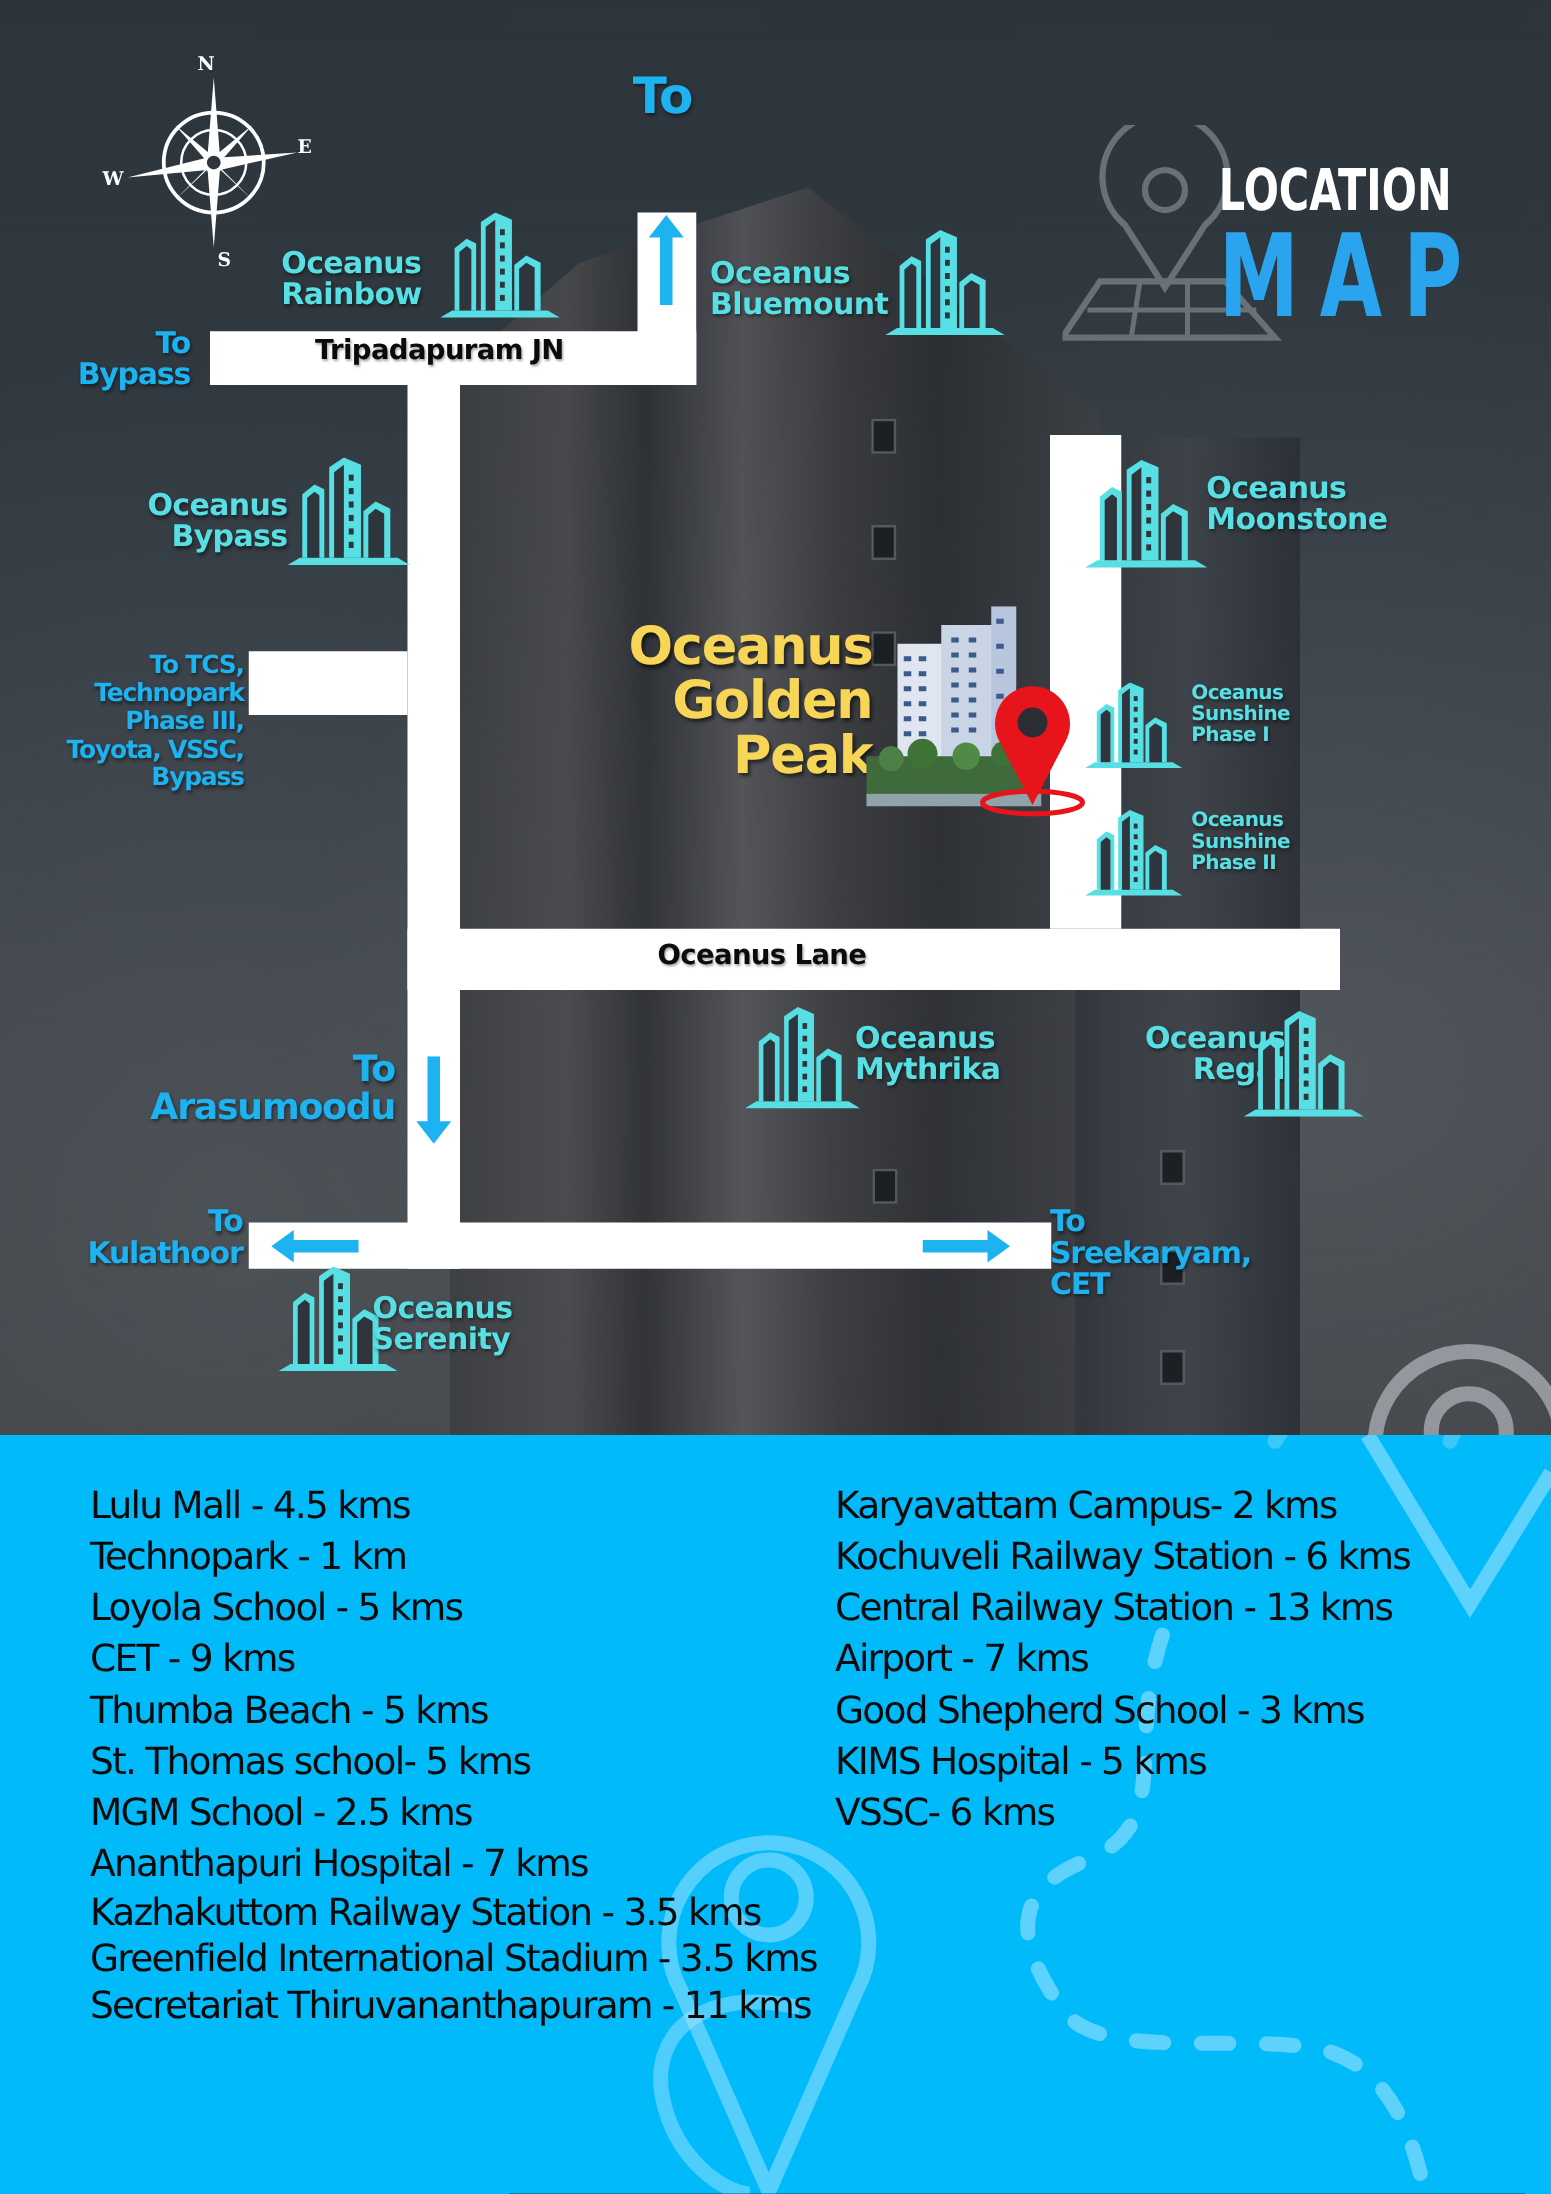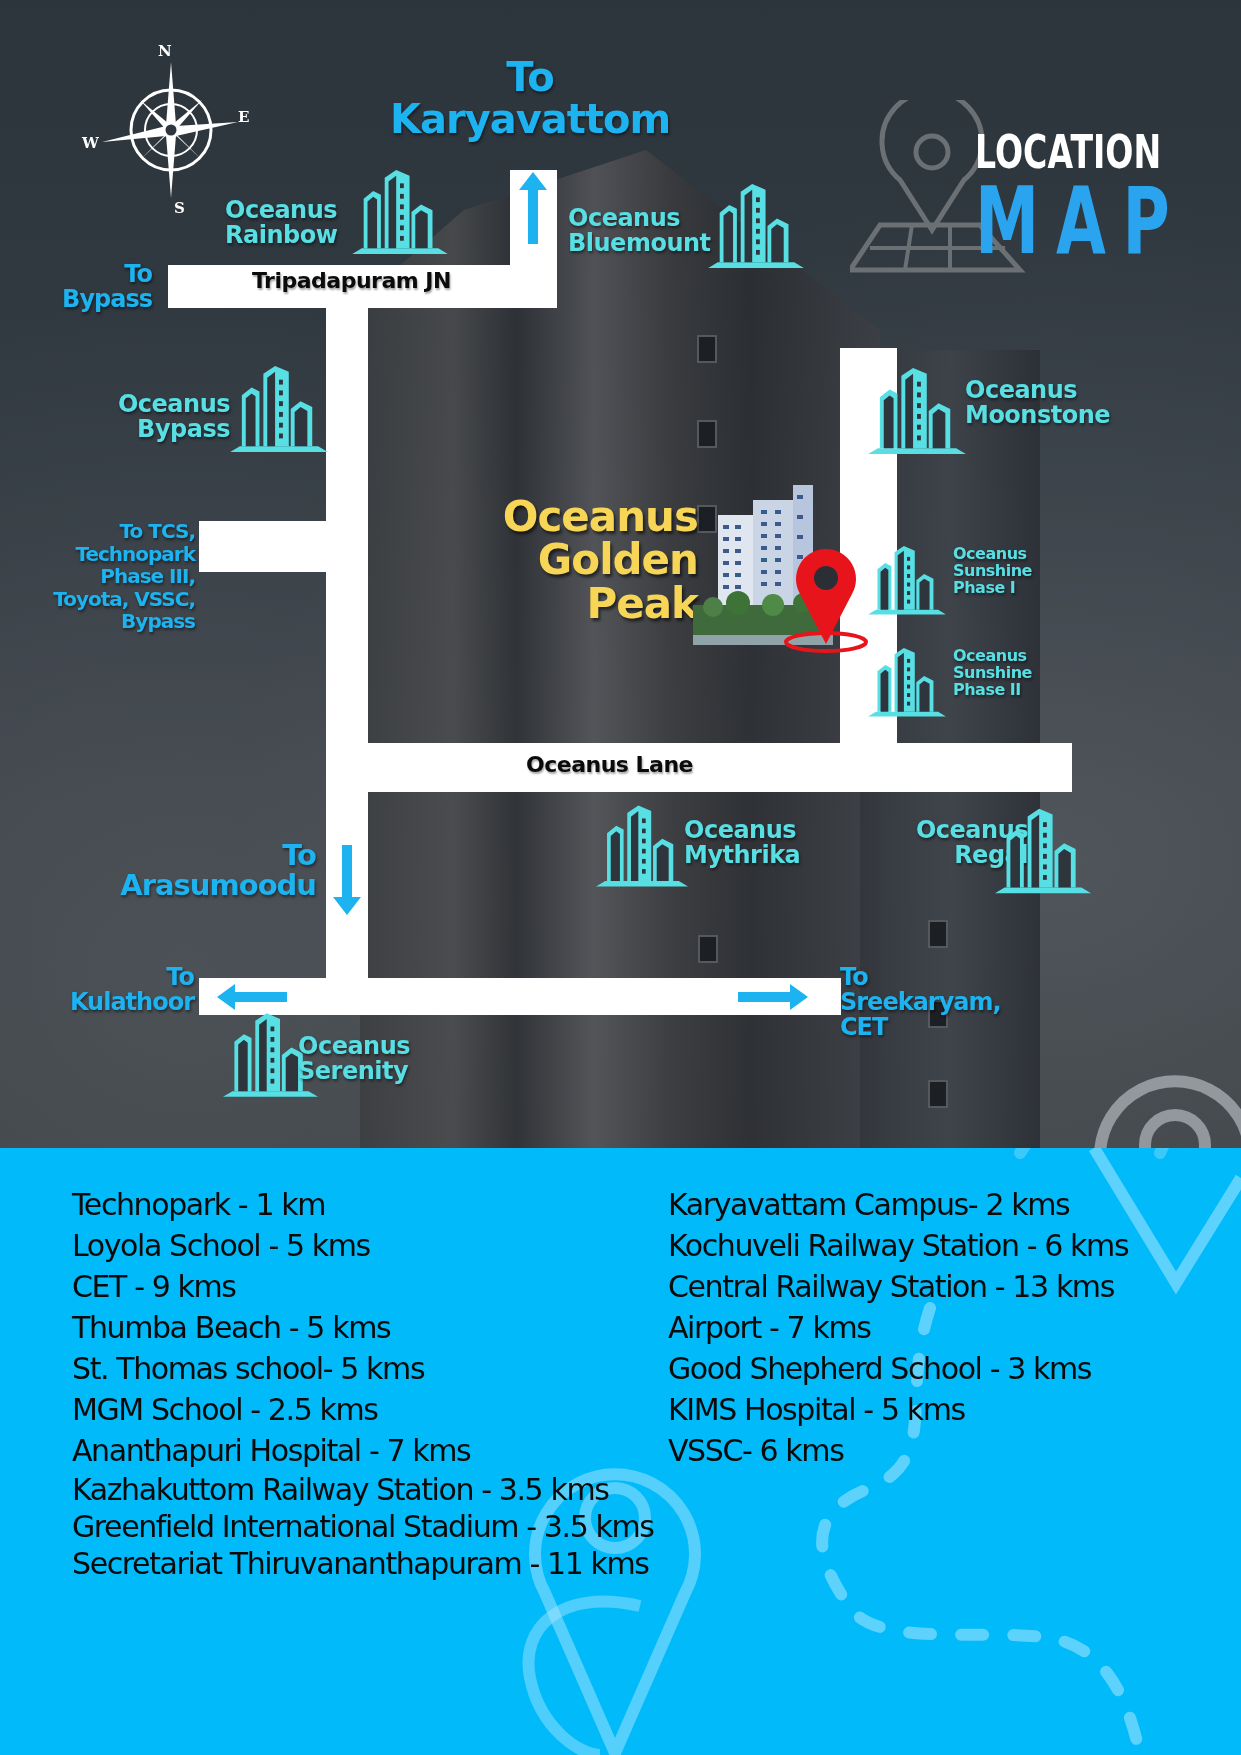--- a/index.html
+++ b/index.html
@@ -121,21 +121,20 @@
       <polygon points="0,13 18,0 18,8 70,8 70,18 18,18 18,26" fill="#1cb3f0"></polygon>
     </svg>
   <svg class="arrow" style="left:738px;top:984px" width="70" height="26" viewBox="0 0 70 26">
       <polygon points="70,13 52,0 52,8 0,8 0,18 52,18 52,26" fill="#1cb3f0"></polygon>
     </svg>
 
   <div class="dir" style="left:505px;top:56px;font-size:40px;text-align:center;width:0;">
   </div>
   <div class="dir" style="left:390px;top:56px;width:280px;font-size:40px;text-align:center;">
     <div>To</div>
-      <div>Karyavattom</div>
   </div>
   <div class="dir" style="left:30px;top:262px;width:122px;font-size:24px;text-align:right;">
     <div>To</div>
       <div>Bypass</div>
   </div>
   <div class="dir" style="left:10px;top:520px;width:185px;font-size:20px;text-align:right;line-height:1.13;">
     <div>To TCS,</div>
       <div>Technopark</div>
       <div>Phase III,</div>
       <div>Toyota, VSSC,</div>
@@ -299,20 +298,21 @@
   </svg>
   <svg class="abs" style="left:525px;top:275px" width="180" height="332" viewBox="0 0 180 332">
     <path d="M90 330 L20 170 A80 80 0 1 1 160 170 Z" fill="none" stroke="rgba(170,230,255,0.5)" stroke-width="12"></path>
     <circle cx="90" cy="95" r="30" fill="none" stroke="rgba(170,230,255,0.5)" stroke-width="12"></circle>
   </svg>
   <svg class="abs" style="left:1080px;top:0" width="161" height="200" viewBox="0 0 161 200">
     <path d="M14 0 L96 135 L161 30" fill="none" stroke="rgba(170,230,255,0.55)" stroke-width="12"></path>
   </svg>
 
   <ul class="dlist" style="left:72px;top:36px">
+    <li>Lulu Mall - 4.5 kms</li>
     <li>Technopark - 1 km</li>
     <li>Loyola School - 5 kms</li>
     <li>CET - 9 kms</li>
     <li>Thumba Beach - 5 kms</li>
     <li>St. Thomas school- 5 kms</li>
     <li>MGM School - 2.5 kms</li>
     <li>Ananthapuri Hospital - 7 kms</li>
     <li style="line-height:37px">Kazhakuttom Railway Station - 3.5 kms</li>
     <li style="line-height:37px">Greenfield International Stadium - 3.5 kms</li>
     <li style="line-height:37px">Secretariat Thiruvananthapuram - 11 kms</li>

